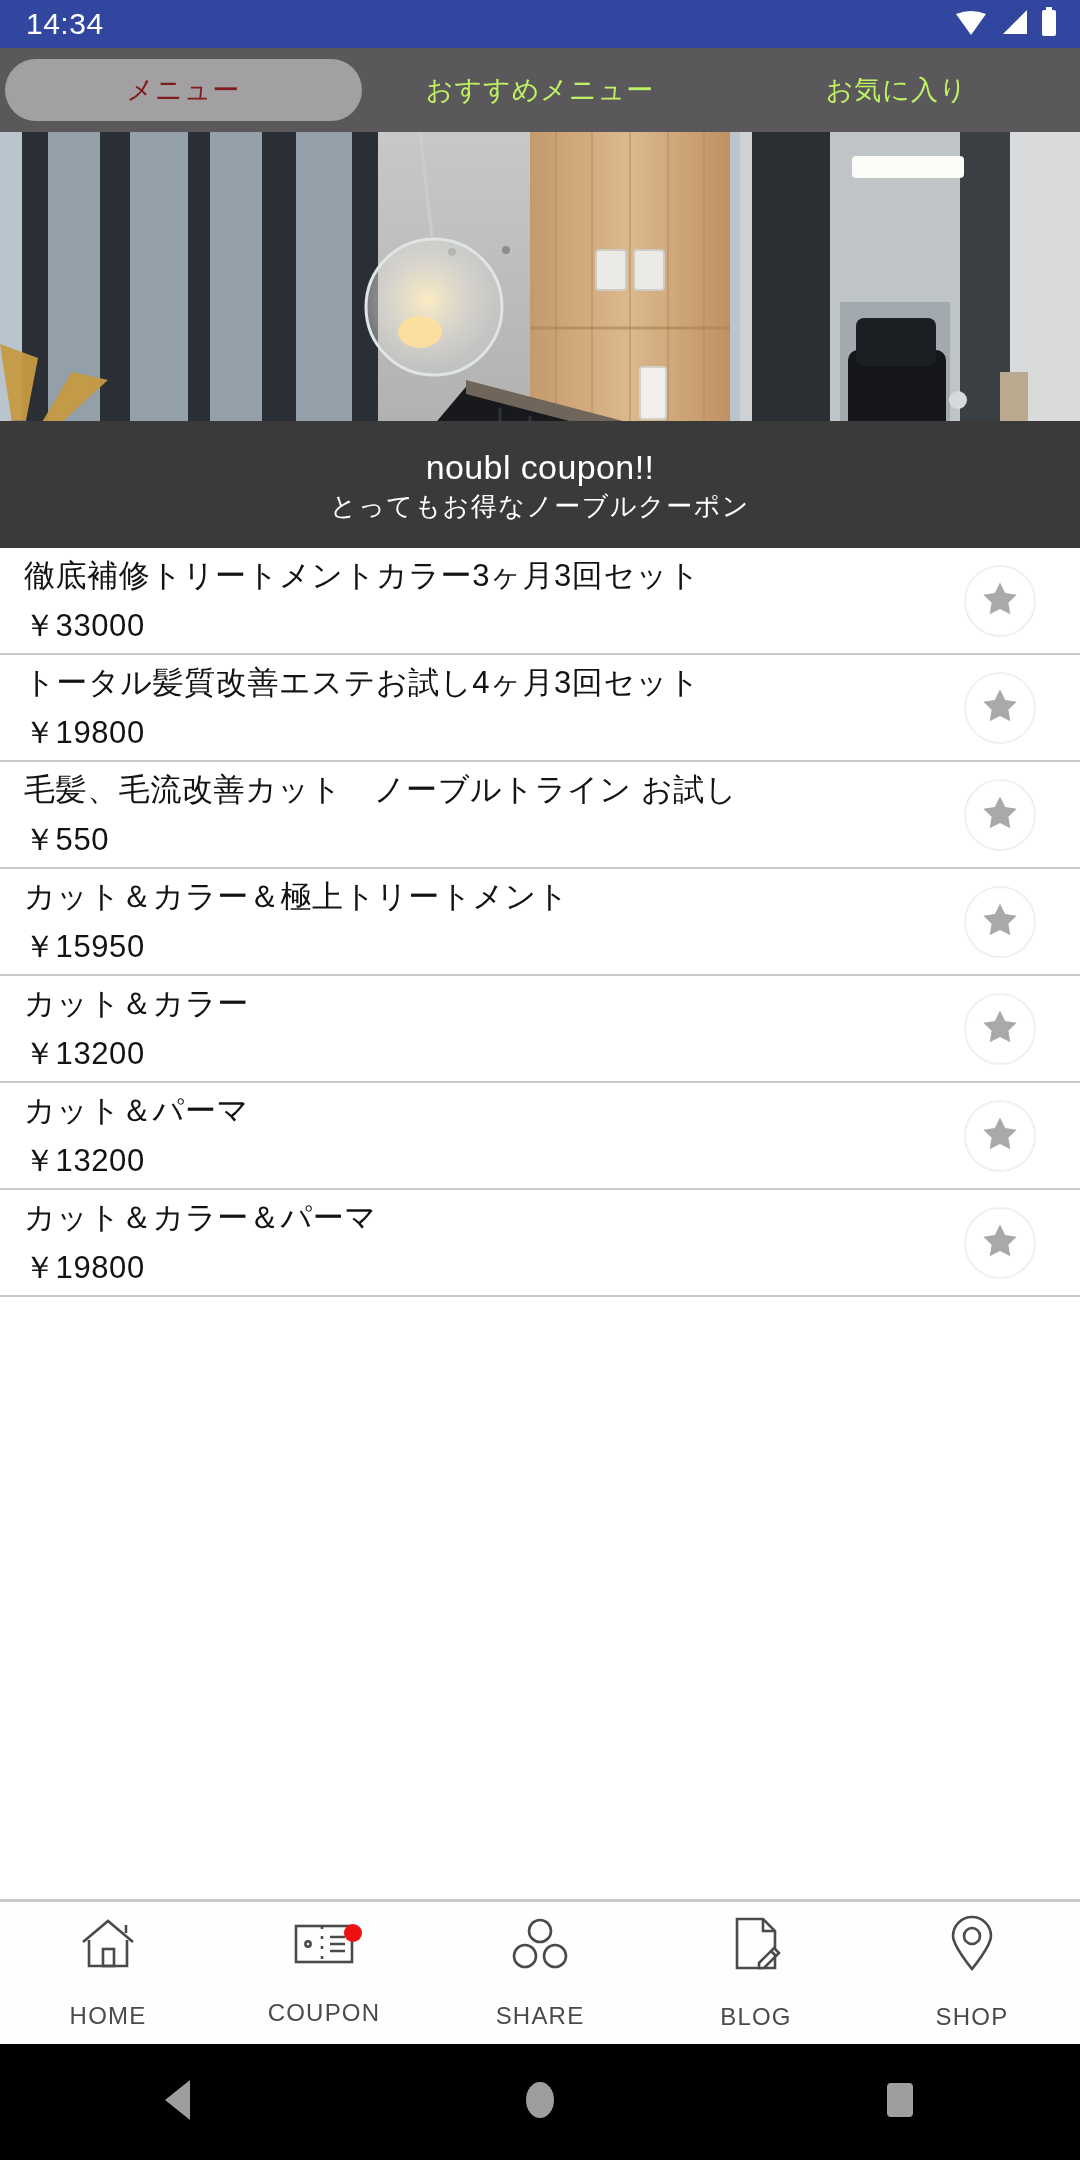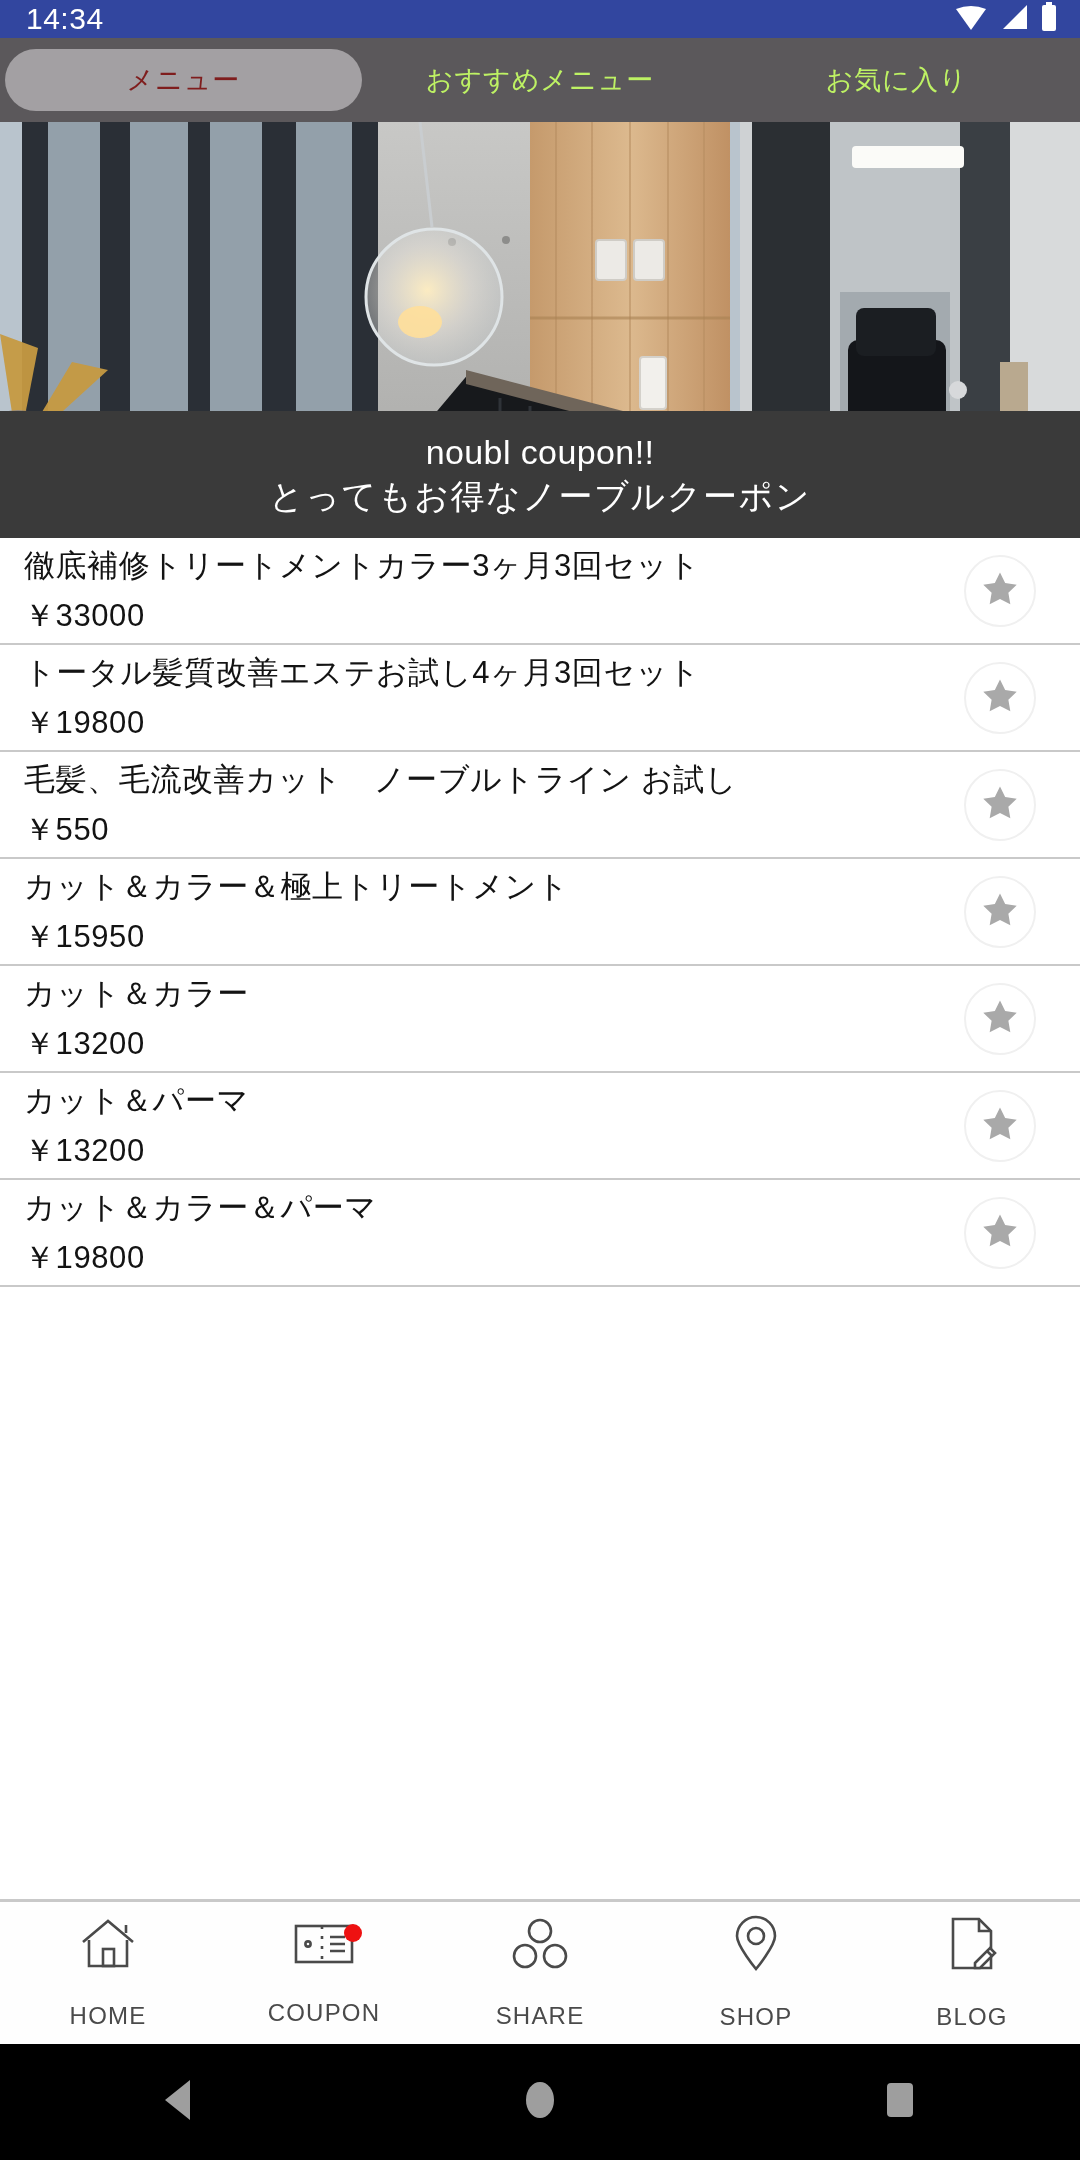--- a/index.html
+++ b/index.html
@@ -6,21 +6,21 @@
   html, body {
     width: 1080px; height: 2160px;
     font-family: "Liberation Sans", "DejaVu Sans", sans-serif;
     background: #ffffff;
     overflow: hidden;
   }
   .phone { width: 1080px; height: 2160px; display: flex; flex-direction: column; position: relative; }
 
   
   .statusbar {
-    height: 38px; background: #32469F; color: #ffffff;
+    height: 48px; background: #32469F; color: #ffffff;
     display: flex; align-items: center; justify-content: space-between;
     padding: 0 22px 0 26px; flex: 0 0 auto;
   }
   .status-time { font-size: 30px; letter-spacing: .5px; line-height: 1; }
   .status-icons { display: flex; align-items: center; gap: 11px; }
 
   
   .appbar {
     height: 151px; background: #ffffff; flex: 0 0 auto;
     display: flex; align-items: center; position: relative;
@@ -52,21 +52,21 @@
   .hero { position: relative; width: 1080px; height: 416px; overflow: hidden; background: #f9a8d4; }
   .hero-photo { position: absolute; inset: 0; }
 
   .hero-caption {
     position: absolute; left: 0; right: 0; bottom: 0; height: 127px;
     background: #3a3a3a; color: #ffffff;
     display: flex; flex-direction: column; align-items: center; justify-content: center;
     line-height: 1.28;
   }
   .cap-en { font-size: 34px; font-weight: 400; letter-spacing: .4px; }
-  .cap-jp { font-size: 34px; font-weight: 400; letter-spacing: 1.5px; }
+  .cap-jp { font-size: 26px; font-weight: 400; letter-spacing: 1.5px; }
 
   
   .menu-list { background: #bef264; }
   .menu-row {
     position: relative; height: 107px; padding: 0 24px;
     display: flex; align-items: center; justify-content: space-between;
     border-bottom: 2px solid #c9c9c9; background: #fff;
   }
   .menu-texts { display: flex; flex-direction: column; justify-content: center; gap: 8px; }
   .menu-name { font-size: 31px; color: #131313; letter-spacing: .6px; white-space: nowrap; }
@@ -391,40 +391,40 @@
           <circle cx="29" cy="15" r="11"></circle>
           <circle cx="14" cy="40" r="11"></circle>
           <circle cx="44" cy="40" r="11"></circle>
         </svg>
       </span>
       <span class="nav-label">SHARE</span>
     </div>
 
     <div class="nav-item">
       <span>
-        <svg width="50" height="58" viewBox="0 0 50 58" fill="none" stroke="#4a4a4a" stroke-width="2.6">
-          <path d="M25 54 C25 54 44 31 44 21 A19 19 0 0 0 6 21 C6 31 25 54 25 54 Z"></path>
-          <circle cx="25" cy="21" r="8"></circle>
-        </svg>
-      </span>
-      <span class="nav-label">SHOP</span>
-    </div>
-
-    <div class="nav-item">
-      <span>
         <svg width="54" height="58" viewBox="0 0 54 58" fill="none" stroke="#4a4a4a" stroke-width="2.6">
           <path d="M8 4 H34 L46 16 V53 H8 Z"></path>
           <path d="M34 4 V16 H46"></path>
           <path d="M30 48 L45 33 L50 38 L35 53 H30 Z" fill="#ffffff"></path>
           <path d="M42 36 L47 41"></path>
         </svg>
       </span>
       <span class="nav-label">BLOG</span>
     </div>
 
+    <div class="nav-item">
+      <span>
+        <svg width="50" height="58" viewBox="0 0 50 58" fill="none" stroke="#4a4a4a" stroke-width="2.6">
+          <path d="M25 54 C25 54 44 31 44 21 A19 19 0 0 0 6 21 C6 31 25 54 25 54 Z"></path>
+          <circle cx="25" cy="21" r="8"></circle>
+        </svg>
+      </span>
+      <span class="nav-label">SHOP</span>
+    </div>
+
   </div>
 
   <div class="sysbar">
     <div class="sys-btn">
       <span>
         <svg width="40" height="46" viewBox="0 0 40 46">
             <path d="M30 3 L30 43 L5 23 Z" fill="#9e9e9e"></path>
           </svg>
       </span>
     </div>

